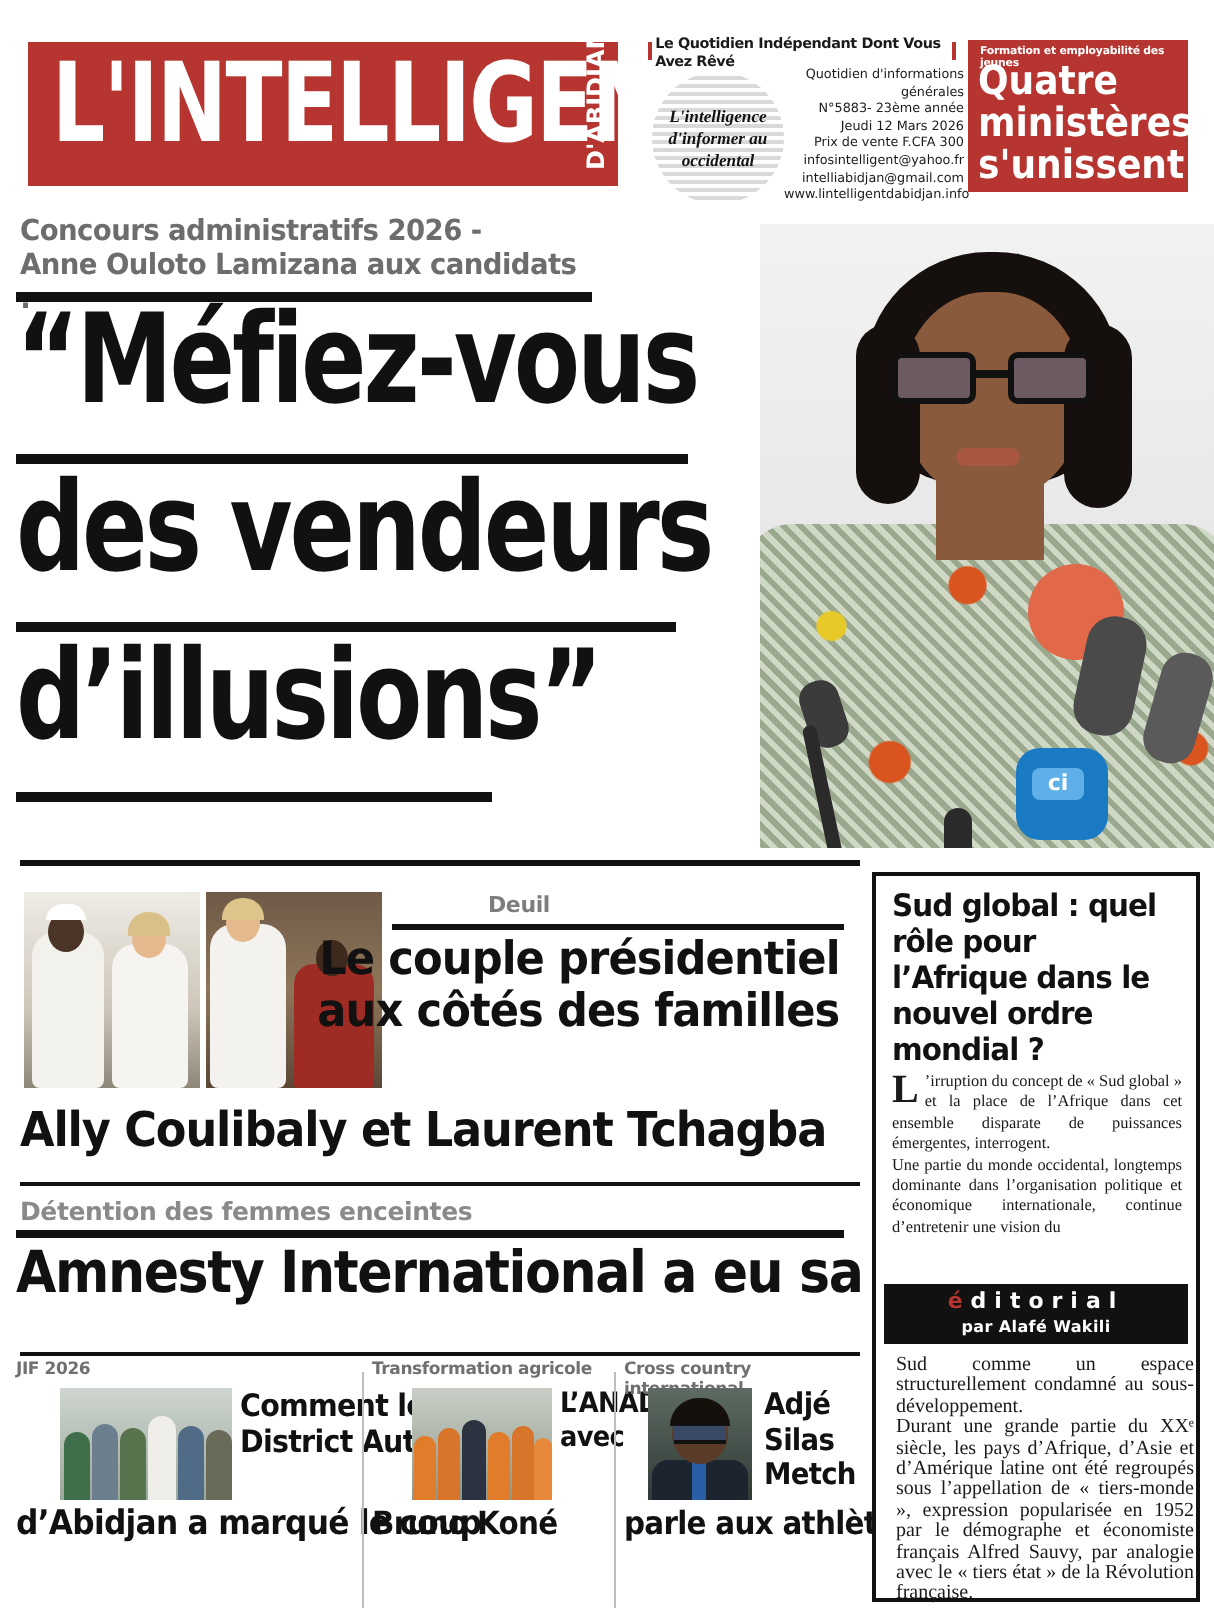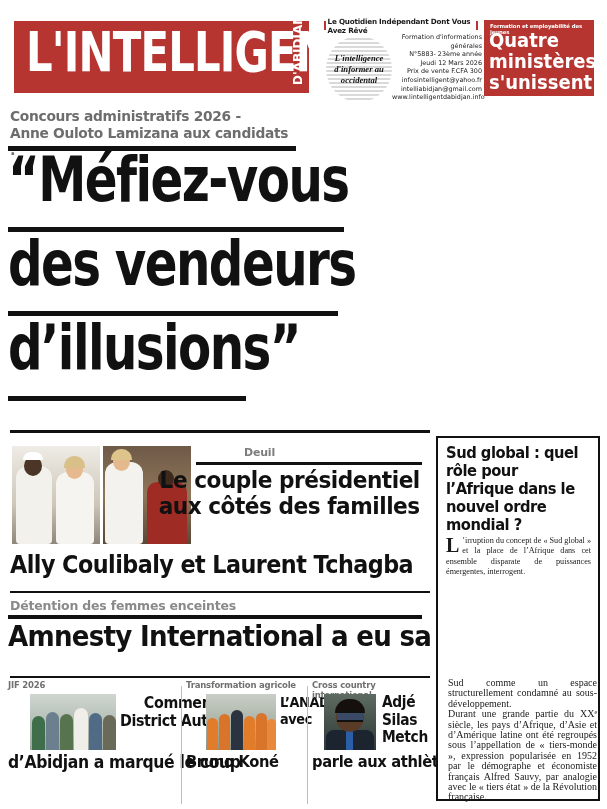--- a/index.html
+++ b/index.html
@@ -185,21 +185,21 @@
     position:absolute;left:8px;top:22px;
     font-family:"DejaVu Sans", sans-serif;
     font-weight:bold;font-size:29px;line-height:32px;color:#111;
     letter-spacing:-0.8px;white-space:nowrap;
     transform:scaleX(0.9);transform-origin:left top;
   }
 
   
   .bot{position:absolute;left:0;top:680px;width:430px;height:129px;}
   .bcol{position:absolute;top:0;height:129px;}
-  .bcol.c1{left:8px;width:170px;text-align:center;}
+  .bcol.c1{left:8px;width:170px;}
   .bcol.c2{left:186px;width:118px;}
   .bcol.c3{left:312px;width:118px;}
   .bdiv{position:absolute;top:6px;width:1px;height:118px;background:#bdbdbd;}
   .b-kicker{
     position:absolute;left:0;top:0;
     font-family:"DejaVu Sans", sans-serif;
     font-weight:bold;font-size:8.5px;color:#707070;letter-spacing:-0.2px;
   }
   .b-photo{position:absolute;overflow:hidden;}
   .b1-photo{left:22px;top:14px;width:86px;height:56px;background:linear-gradient(180deg,#cfd6d0 0%,#9aa79b 100%);}
@@ -287,41 +287,63 @@
 
     <div class="stamp">
       <div class="stamp-txt">
         <div>L'intelligence</div>
         <div>d'informer au</div>
         <div>occidental</div>
       </div>
     </div>
 
     <div class="info-lines">
-      <div>Formation d'informations générales</div>
+      <div>Quotidien d'informations générales</div>
       <div>N°5883- 23ème année</div>
       <div>Jeudi 12 Mars 2026</div>
       <div>Prix de vente F.CFA 300</div>
       <div>infosintelligent@yahoo.fr</div>
       <div>intelliabidjan@gmail.com</div>
       <div>www.lintelligentdabidjan.info</div>
     </div>
 
     <div class="promo">
       <div class="promo-kicker">Formation et employabilité des jeunes</div>
       <div class="promo-title">
         <div>Quatre</div>
         <div>ministères</div>
         <div>s'unissent</div>
       </div>
     </div>
   </div>
 
   <div class="lead">
 
+    <div class="lead-photo">
+      <div class="ph-dress"></div>
+      <div class="ph-neck"></div>
+      <div class="ph-hair"></div>
+      <div class="ph-face"></div>
+      <div class="ph-hair2"></div>
+      <div class="ph-hair3"></div>
+      <div class="ph-glass">
+        <i class="l"></i>
+          <b></b>
+          <i class="r"></i>
+      </div>
+      <div class="ph-lip"></div>
+      <div class="mic m3"></div>
+      <div class="mic m4"></div>
+      <div class="mic m5"></div>
+      <div class="mic m1"></div>
+      <div class="mic m1s"></div>
+      <div class="mic m2"></div>
+      <div class="mic m2l">ci</div>
+      <div class="mic m6"></div>
+    </div>
 
     <div class="kicker-lead">
       <div>Concours administratifs 2026 -</div>
       <div>Anne Ouloto Lamizana aux candidats :</div>
     </div>
 
     <div class="rule-thick" style="left:8px;top:42px;width:288px;height:5px;"></div>
 
     <div class="big-quote bq1" style="top:46px;">“Méfiez-vous</div>
     <div class="rule-thick" style="left:8px;top:123px;width:336px;height:5px;"></div>
@@ -424,22 +446,27 @@
       </div>
       <div class="b-h b3-h2">parle aux athlètes</div>
     </div>
   </div>
 
   <div class="side">
     <div class="side-h">Sud global : quel rôle pour l’Afrique dans le nouvel ordre mondial ?</div>
 
     <div class="side-body">
       <p><span class="dropcap">L</span><span>’irruption du concept de « Sud global » et la place de l’Afrique dans cet ensemble disparate de puissances émergentes, interrogent.</span></p>
-    </div>
-
+      <p>Une partie du monde occidental, longtemps dominante dans l’organisation politique et économique internationale, continue d’entretenir une vision du</p>
+    </div>
+
+    <div class="edit-bar">
+      <div class="edit-title"><span class="ac">é</span><span>ditorial</span></div>
+      <div class="edit-by">par Alafé Wakili</div>
+    </div>
 
     <div class="edit-body">
       <p>Sud comme un espace structurellement condamné au sous-développement.</p>
       <p>Durant une grande partie du XXᵉ siècle, les pays d’Afrique, d’Asie et d’Amérique latine ont été regroupés sous l’appellation de « tiers-monde », expression popularisée en 1952 par le démographe et économiste français Alfred Sauvy, par analogie avec le « tiers état » de la Révolution française.</p>
 
     </div>
   </div>
 
 </div>
 

